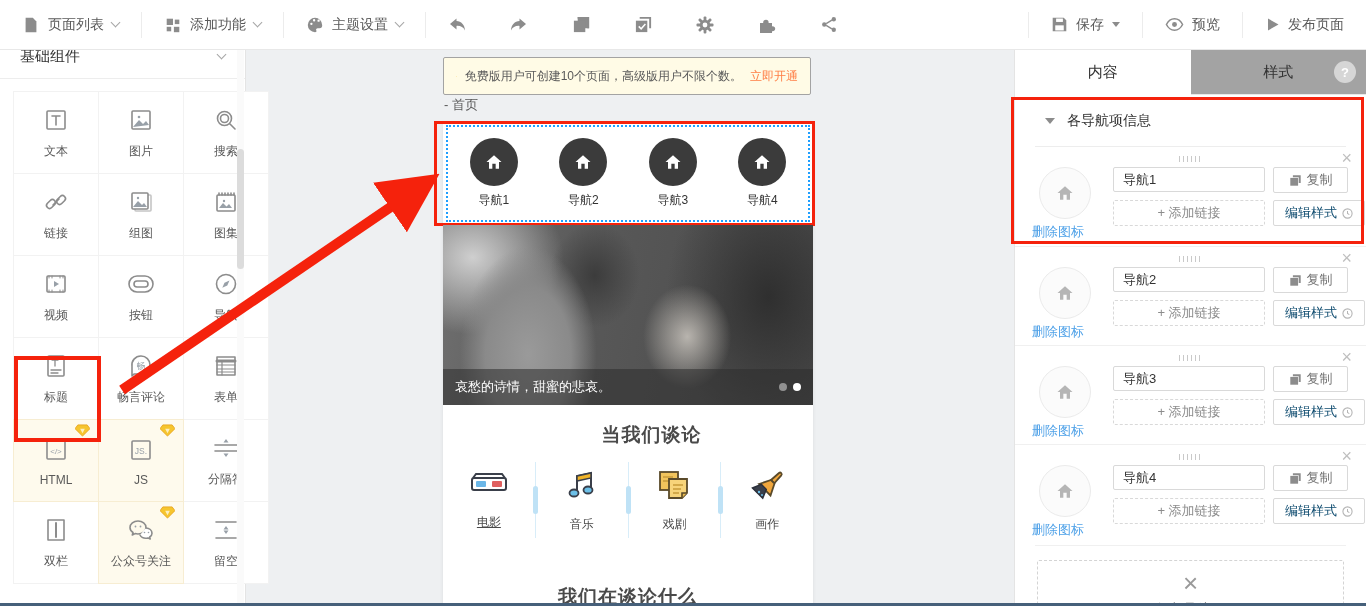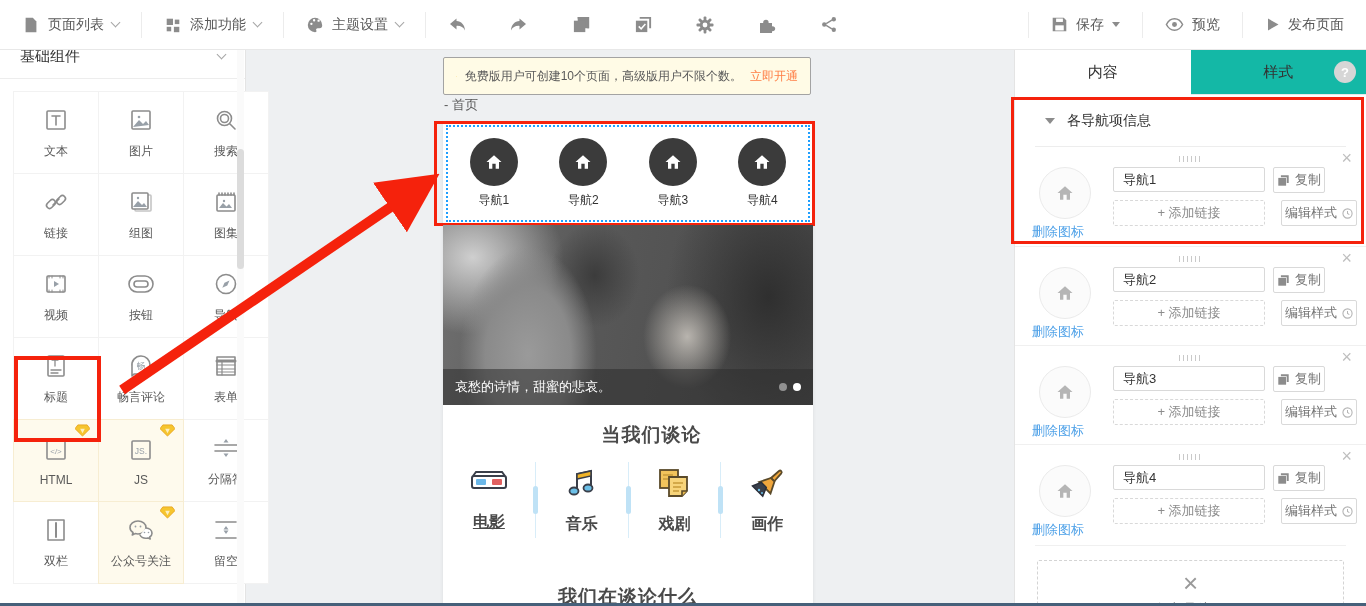--- a/index.html
+++ b/index.html
@@ -67,32 +67,32 @@
   .caption { position:absolute; left:0; right:0; bottom:0; height:36px; background:rgba(45,45,45,.55);
              display:flex; align-items:center; padding:0 12px; color:#fff; font-size:13px; }
   .dots { position:absolute; right:12px; bottom:14px; display:flex; gap:6px; }
   .dot { width:8px; height:8px; border-radius:50%; background:rgba(255,255,255,.45); }
   .dot.on { background:#fff; }
 
   .h1 { position:absolute; left:0; top:300px; width:370px; text-align:center; font-size:19px;
         font-weight:bold; color:#4a4a4a; letter-spacing:1px;padding-left:47px; }
   .topics { position:absolute; left:0; top:338px; width:370px; height:80px; display:flex; }
   .topic { flex:1; display:flex; flex-direction:column; align-items:center; justify-content:center; gap:10px; cursor:pointer; }
-  .topic-lbl { font-size:16px; font-weight:bold; color:#4a4a4a; }
+  .topic-lbl { font-size:12px; font-weight:normal; color:#4a4a4a; }
   .topic-lbl.u { text-decoration:underline; }
   .tsep { width:1px; background:#d8edf9; position:relative; margin:2px 0; }
   .tsep::after { content:""; position:absolute; left:-2px; top:50%; margin-top:-14px; width:5px; height:28px;
                  background:#bfe2f6; border-radius:3px; }
   .h2 { position:absolute; left:0; top:462px; width:370px; text-align:center; font-size:19px;
         font-weight:bold; color:#4a4a4a; letter-spacing:1px; }
 
   
   .panel { position:absolute; right:0; top:50px; bottom:0; width:352px; background:#fff;
            border-left:1px solid #e4e4e4; }
-  .tabs { display:flex; height:45px; background:#14b8a6; border-bottom:1px solid #e8e8e8; position:relative; }
+  .tabs { display:flex; height:45px; background:#a3a3a3; border-bottom:1px solid #e8e8e8; position:relative; }
   .tab { width:176px; display:flex; align-items:center; justify-content:center; font-size:15px;
          color:#333; cursor:pointer; }
   .tab.active { background:#fff; border-bottom:1px solid #fff; margin-bottom:-1px; }
   .help { position:absolute; right:10px; top:11px; width:22px; height:22px; border-radius:50%;
           background:#d6d6d6; color:#fff; font-size:13px; font-weight:bold; display:flex;
           align-items:center; justify-content:center; cursor:pointer; }
   .sec-head { position:absolute; left:0; top:62px; display:flex; align-items:center; gap:12px; padding-left:30px; }
   .tri { width:0; height:0; border-left:5px solid transparent; border-right:5px solid transparent;
          border-top:6px solid #8c8c8c; cursor:pointer; }
   .sec-title { font-size:14px; color:#333; }
@@ -106,23 +106,23 @@
   .icirc { position:absolute; left:24px; top:20px; width:52px; height:52px; border-radius:50%;
            border:1px solid #ebebeb; background:#fbfbfb; display:flex; align-items:center;
            justify-content:center; cursor:pointer; }
   .dellink { position:absolute; left:17px; top:76px; font-size:13px; color:#4ea1e8; cursor:pointer; }
   .ninput { position:absolute; left:98px; top:20px; width:152px; height:25px; border:1px solid #d9d9d9;
             border-radius:2px; font-size:13px; color:#333; padding:0 9px; outline:none;
             font-family:inherit; }
   .btn { position:absolute; height:26px; border:1px solid #d9d9d9; border-radius:2px; background:#fff;
          font-size:13px; color:#737373; display:flex; align-items:center; justify-content:center;
          gap:5px; cursor:pointer; font-family:inherit; }
-  .copybtn { left:258px; top:20px; width:52px; }
+  .copybtn { left:258px; top:20px; width:75px; }
   .addlink { left:98px; top:53px; width:152px; border-style:dashed; color:#8c8c8c; }
-  .editbtn { left:258px; top:53px; width:76px; color:#737373;margin-left:8px; }
+  .editbtn { left:258px; top:53px; width:92px; color:#0c4a6e; }
   .bot-div { position:absolute; left:20px; right:20px; top:398px; border-top:1px solid #f0f0f0; }
   .addbox { position:absolute; left:22px; right:22px; top:413px; height:86px; border:1px dashed #d4d4d4;
             border-radius:2px; text-align:center; color:#8c8c8c; cursor:pointer; }
   .addbox .x { font-size:26px; color:#9a9a9a; line-height:1; margin-top:9px; }
   .addbox .t { font-size:13px; color:#737373; margin-top:4px; }
   .panel-red { position:absolute; left:-4px; top:47px; right:2px; height:147px;
                border:3px solid #f5220c; pointer-events:none; z-index:30; }
 
   
   .red-cell-box { position:absolute; left:14px; top:356px; width:87px; height:86px;

